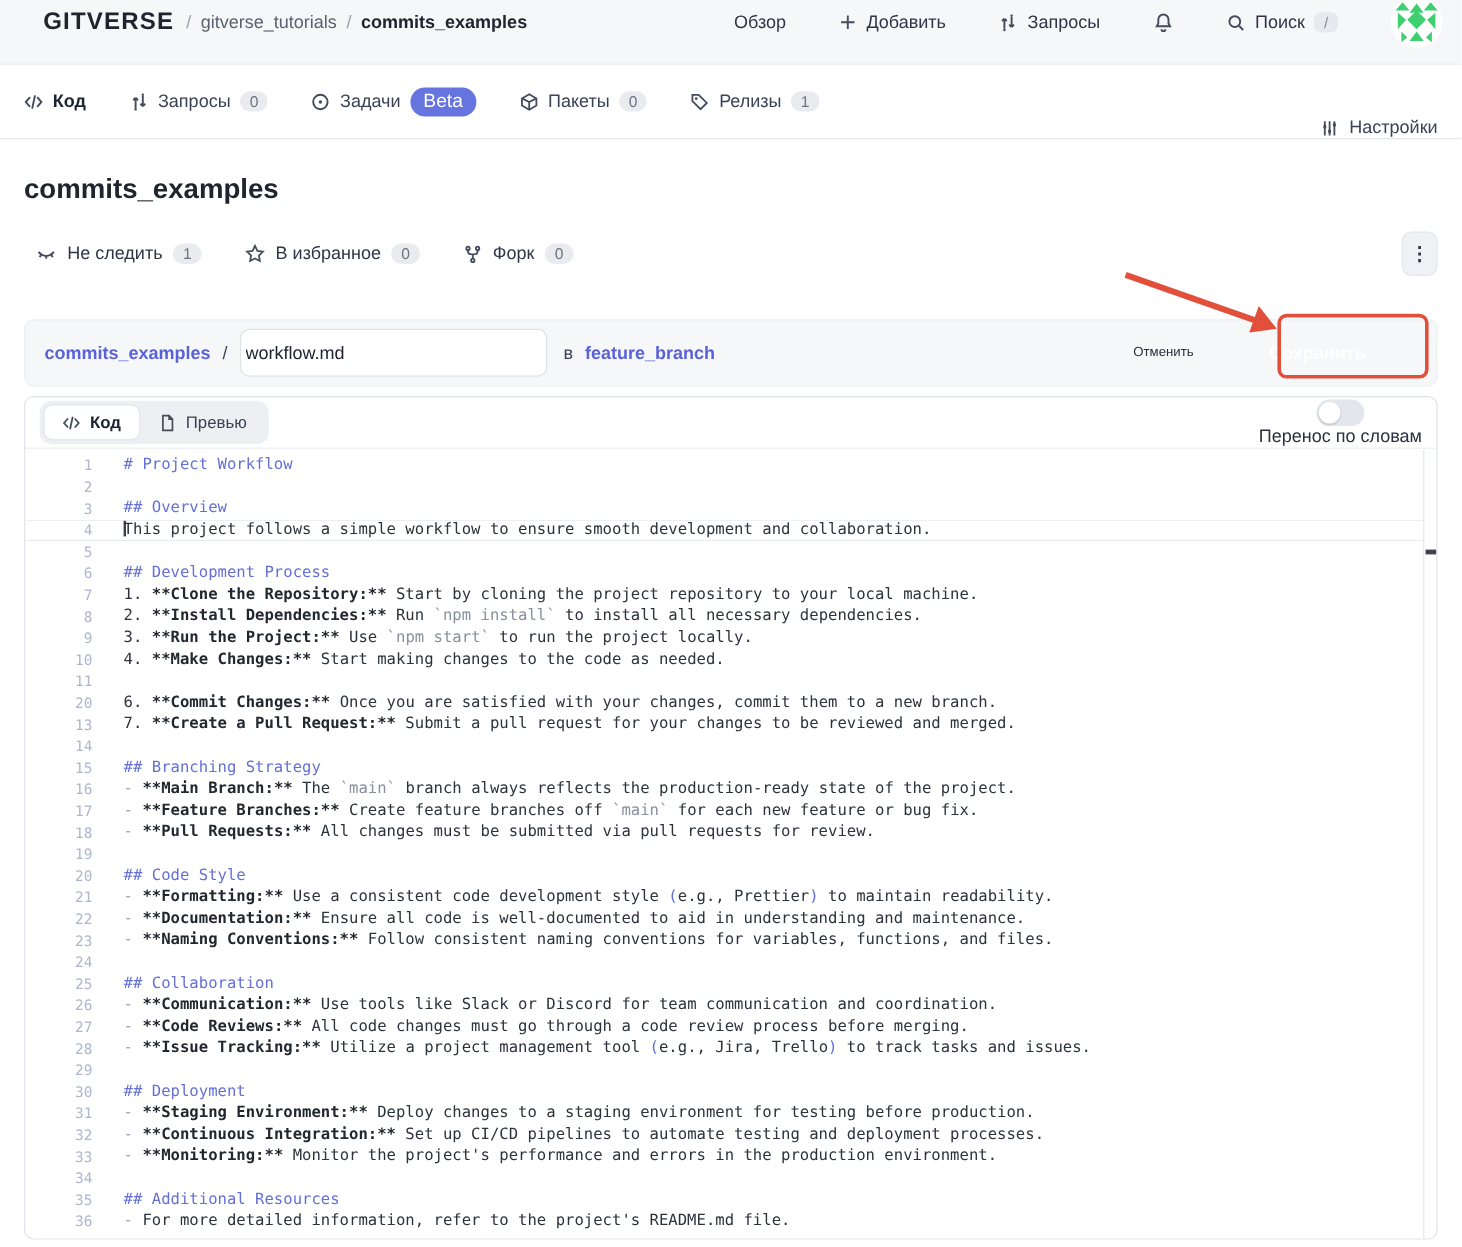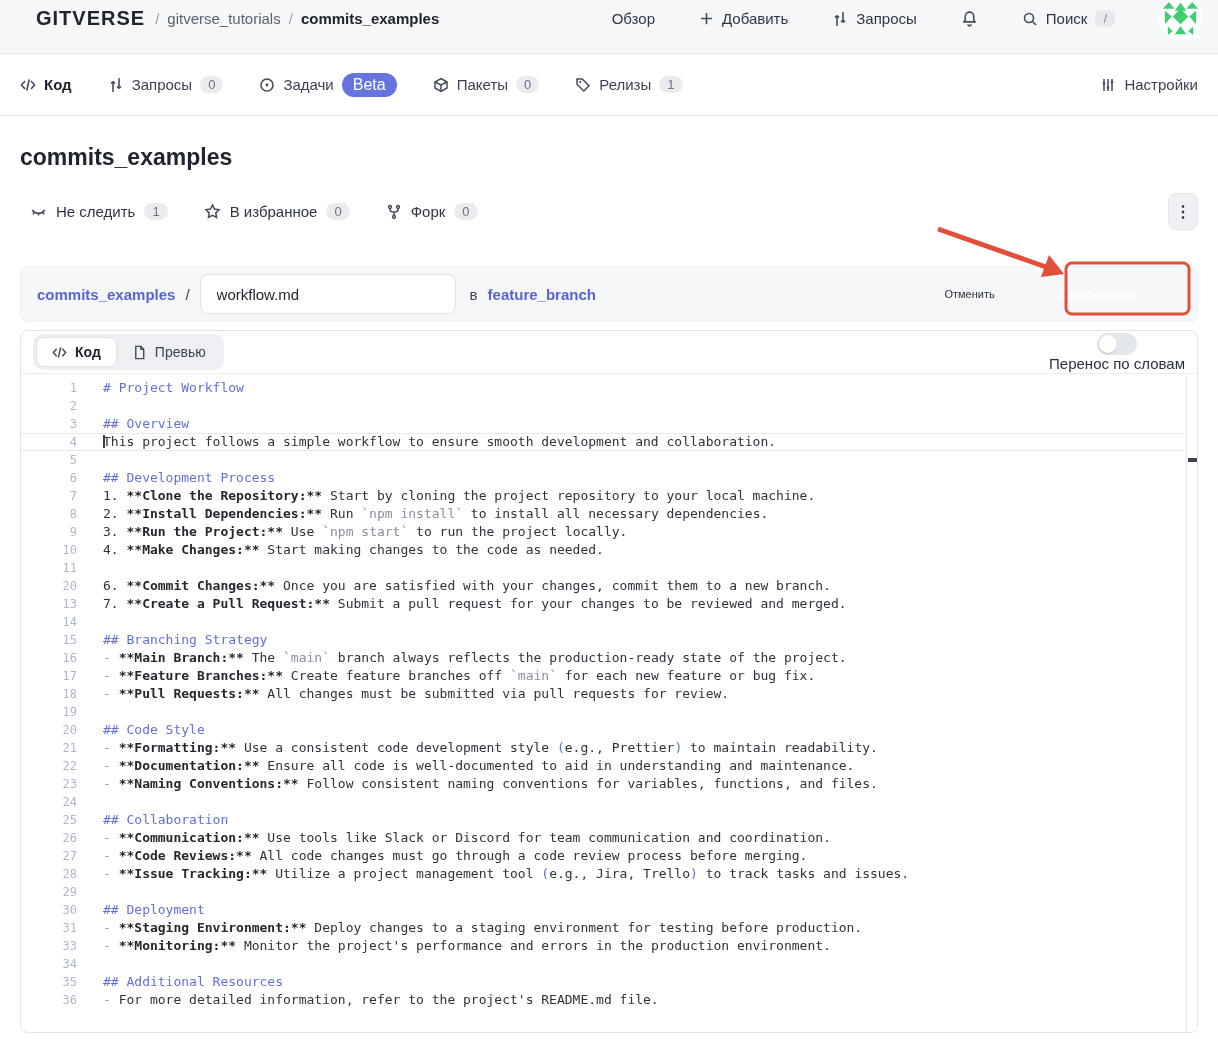--- a/index.html
+++ b/index.html
@@ -28,21 +28,21 @@
   .tabbar {
     height:62px; display:flex; align-items:center; gap:36px;
     padding:0 20px; border-bottom:1px solid #e5e7eb; background:#fff;
   }
   .tab { position:relative; display:flex; align-items:center; gap:8px; font-size:15px; color:#3b4254; height:100%; cursor:pointer; }
   .tab.active { color:#1d2330; font-weight:600; }
   .tab.active::after { content:''; position:absolute; left:-6px; right:-6px; bottom:6px; height:3px; border-radius:3px; background:var(--accent); }
   .tab.active::before { content:''; position:absolute; left:50%; bottom:1px; width:7px; height:7px; background:var(--accent); transform:translateX(-50%) rotate(45deg); }
   .count-pill { background:#e9ebef; color:#6b7380; border-radius:10px; font-size:13px; padding:1px 8px; }
   .beta-pill { background:#6674e0; color:#fff; border-radius:999px; font-size:16px; padding:3px 11px; }
-  .tab-settings { margin-left:auto; }
+  .tab-settings { margin-left:auto;align-items:flex-end; }
   
   .page-title { font-size:23px; font-weight:700; color:#20242e; margin:28px 0 0 20px; }
   .action-row { display:flex; align-items:center; gap:36px; margin:22px 20px 0 30px;justify-content:space-between; }
   .ghost-btn { display:flex; align-items:center; gap:9px; font-size:15px; color:#2f3545; cursor:pointer; }
   .clone-btn {
     margin-left:auto; display:flex; align-items:center; gap:10px;
     background:var(--accent); color:#fff; font-size:15px; font-weight:600;
     border:none; border-radius:8px; padding:10px 19px; cursor:pointer;
   }
   .kebab-btn {
@@ -52,21 +52,21 @@
   }
   
   .filebar {
     margin:36px 20px 0 20px; height:56px; background:#f6f7f9; border:1px solid #eceef2;
     border-radius:8px; display:flex; align-items:center; padding:0 16px; gap:10px; font-size:15px;
   }
   .link { color:#5a62d8; font-weight:700; cursor:pointer; }
   .filebar .slash { color:#3b4254; }
   .file-input {
     width:256px; height:40px; background:#fff; border:1px solid #dfe2e8; border-radius:8px;
-    padding:0 16px; font-size:15px; color:#20242e; font-family:"Liberation Sans",sans-serif;
+    padding:0 4px; font-size:15px; color:#20242e; font-family:"Liberation Sans",sans-serif;
   }
   .in-label { color:#3b4254; margin-left:4px; }
   .cancel-btn { margin-left:auto; background:none; border:none; font-size:11px; color:#2a303c; cursor:pointer; }
   .save-btn {
     position:relative; margin-left:32px; margin-right:22px;
     background:var(--accent); color:#fff; font-size:15px; font-weight:600;
     border:none; border-radius:8px; padding:11px 21px; cursor:pointer;
   }
   
   .editor-card {
@@ -345,20 +345,21 @@
         <div class="code-line"><span class="ln">22</span><span class="ct"><span class="tk-d">- </span><span class="tk-b">**Documentation:**</span><span class="tk-n"> Ensure all code is well-documented to aid in understanding and maintenance.</span></span></div>
         <div class="code-line"><span class="ln">23</span><span class="ct"><span class="tk-d">- </span><span class="tk-b">**Naming Conventions:**</span><span class="tk-n"> Follow consistent naming conventions for variables, functions, and files.</span></span></div>
         <div class="code-line"><span class="ln">24</span><span class="ct"></span></div>
         <div class="code-line"><span class="ln">25</span><span class="ct"><span class="tk-h">## Collaboration</span></span></div>
         <div class="code-line"><span class="ln">26</span><span class="ct"><span class="tk-d">- </span><span class="tk-b">**Communication:**</span><span class="tk-n"> Use tools like Slack or Discord for team communication and coordination.</span></span></div>
         <div class="code-line"><span class="ln">27</span><span class="ct"><span class="tk-d">- </span><span class="tk-b">**Code Reviews:**</span><span class="tk-n"> All code changes must go through a code review process before merging.</span></span></div>
         <div class="code-line"><span class="ln">28</span><span class="ct"><span class="tk-d">- </span><span class="tk-b">**Issue Tracking:**</span><span class="tk-n"> Utilize a project management tool </span><span class="tk-p">(</span><span class="tk-n">e.g., Jira, Trello</span><span class="tk-p">)</span><span class="tk-n"> to track tasks and issues.</span></span></div>
         <div class="code-line"><span class="ln">29</span><span class="ct"></span></div>
         <div class="code-line"><span class="ln">30</span><span class="ct"><span class="tk-h">## Deployment</span></span></div>
         <div class="code-line"><span class="ln">31</span><span class="ct"><span class="tk-d">- </span><span class="tk-b">**Staging Environment:**</span><span class="tk-n"> Deploy changes to a staging environment for testing before production.</span></span></div>
+        <div class="code-line"><span class="ln">32</span><span class="ct"><span class="tk-d">- </span><span class="tk-b">**Continuous Integration:**</span><span class="tk-n"> Set up CI/CD pipelines to automate testing and deployment processes.</span></span></div>
         <div class="code-line"><span class="ln">33</span><span class="ct"><span class="tk-d">- </span><span class="tk-b">**Monitoring:**</span><span class="tk-n"> Monitor the project's performance and errors in the production environment.</span></span></div>
         <div class="code-line"><span class="ln">34</span><span class="ct"></span></div>
         <div class="code-line"><span class="ln">35</span><span class="ct"><span class="tk-h">## Additional Resources</span></span></div>
         <div class="code-line"><span class="ln">36</span><span class="ct"><span class="tk-d">- </span><span class="tk-n">For more detailed information, refer to the project's README.md file.</span></span></div>
       </div>
   </div>
   <div class="overview-gutter">
     <div class="overview-mark"></div>
   </div>
 </section>

